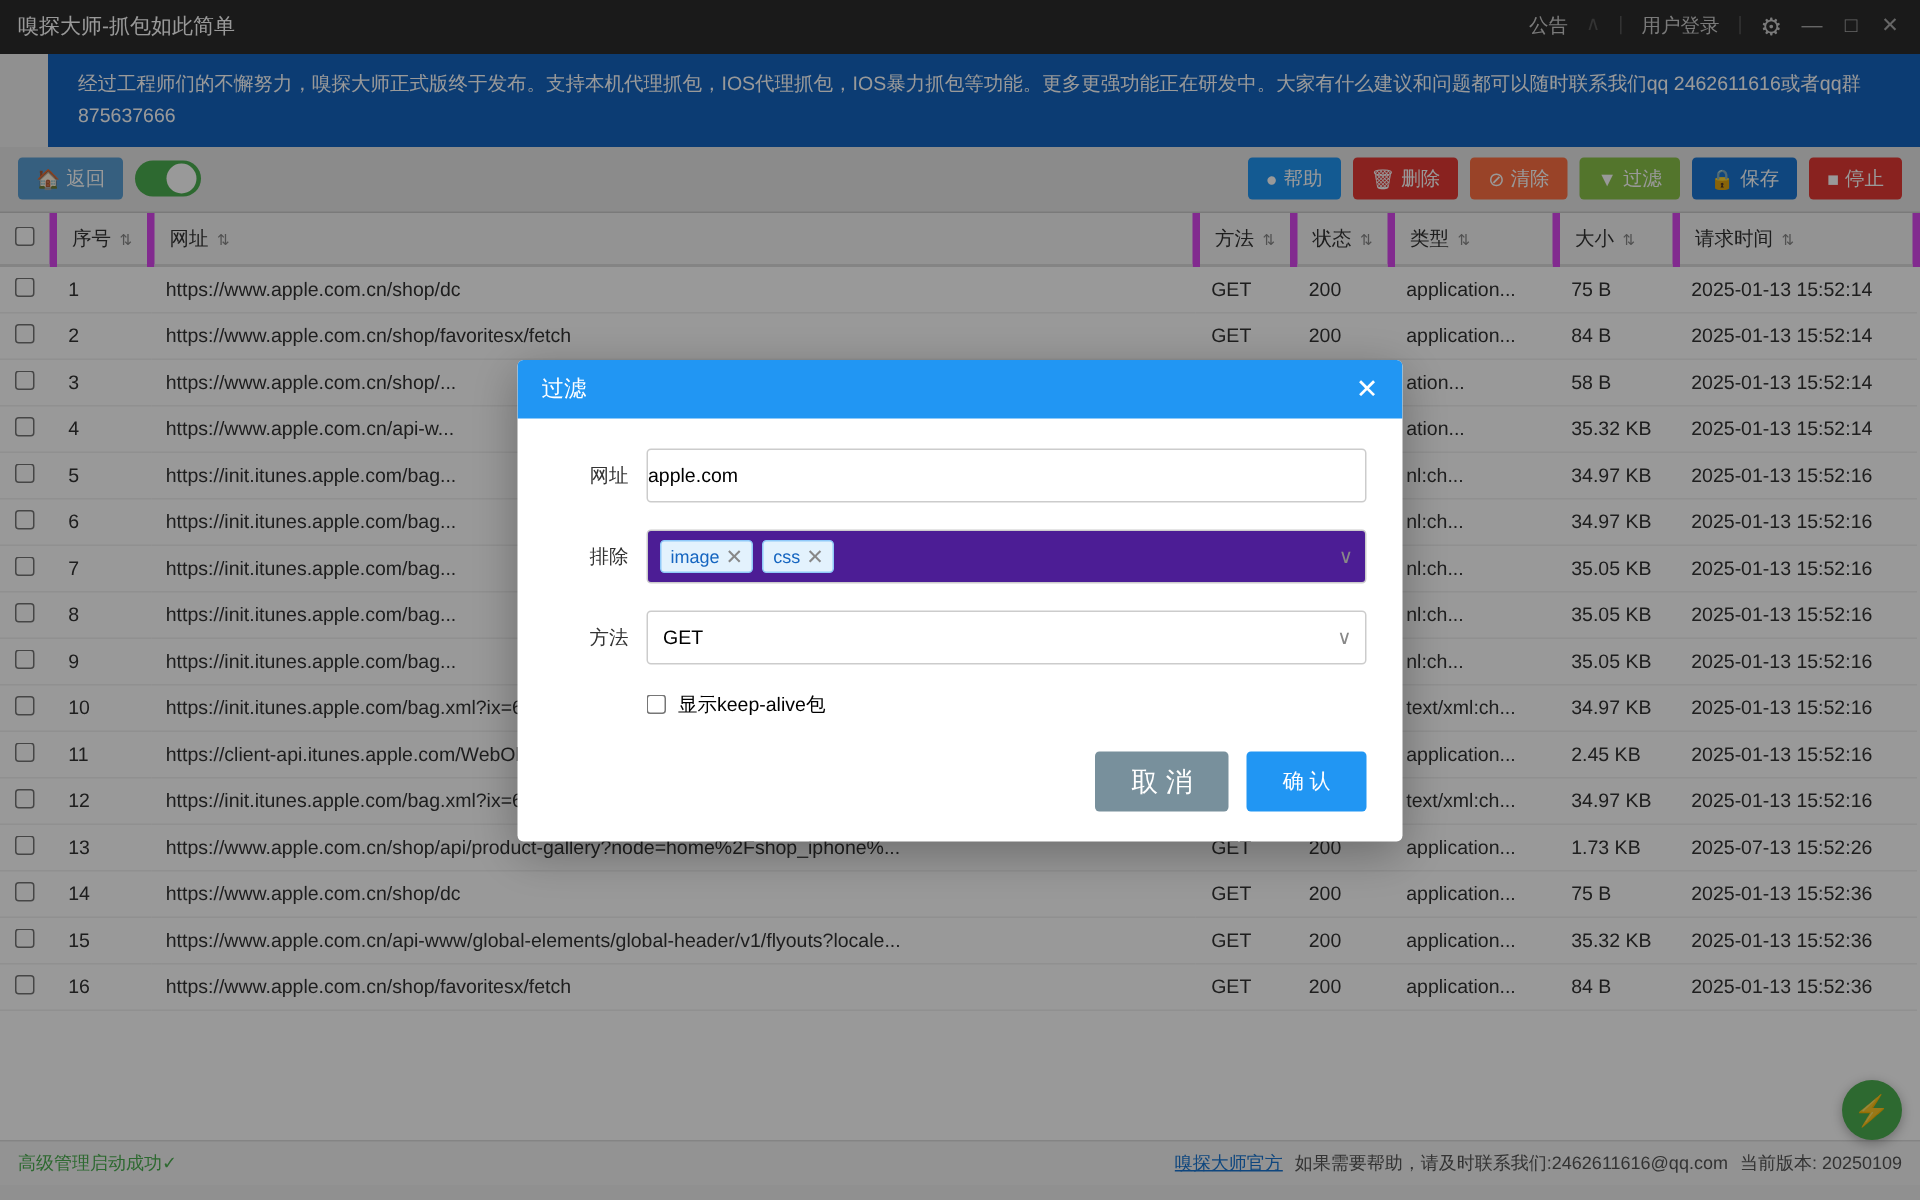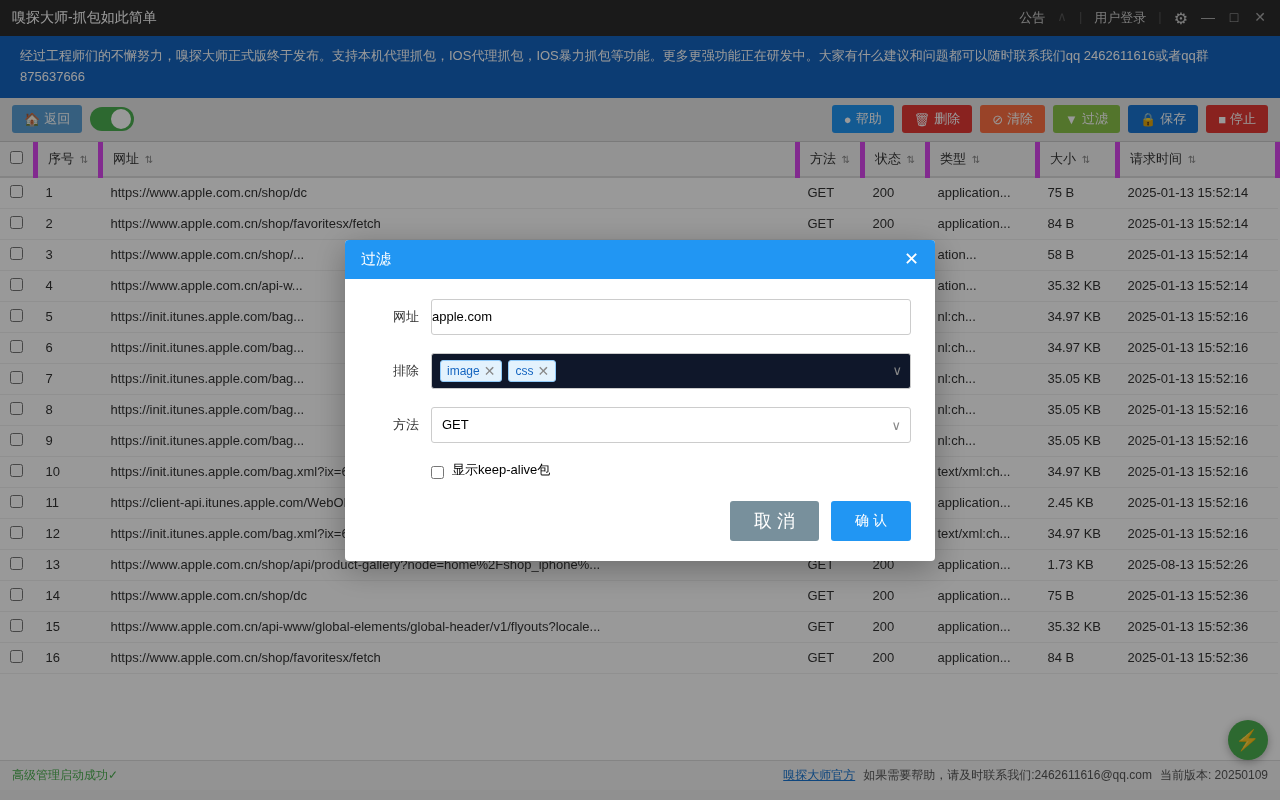--- a/index.html
+++ b/index.html
@@ -22,20 +22,21 @@
     .title-bar-controls { display: flex; gap: 10px; }
     .title-ctrl { width: 16px; height: 16px; display: flex; align-items: center; justify-content: center; cursor: pointer; color: #aaa; font-size: 14px; }
 
     
     .announcement {
       background: #1565c0;
       color: #fff;
       padding: 10px 20px;
       font-size: 13px;
       line-height: 1.6;
+      margin-left: 32px;
     }
 
     
     .toolbar {
       background: #e8e8e8;
       height: 44px;
       display: flex;
       align-items: center;
       padding: 0 12px;
       gap: 8px;
@@ -164,21 +165,21 @@
     }
     .tags-container {
       flex: 1;
       height: 36px;
       border: 1px solid #ccc;
       border-radius: 3px;
       display: flex;
       align-items: center;
       padding: 0 8px;
       gap: 6px;
-      background: #0f172a;
+      background: #4c1d95;
       position: relative;
       text-align: center;
     }
     .tag {
       display: flex;
       align-items: center;
       background: #e3f2fd;
       border: 1px solid #90caf9;
       border-radius: 3px;
       padding: 2px 6px;
@@ -208,21 +209,21 @@
     .select-arrow {
       position: absolute;
       right: 10px;
       top: 50%;
       transform: translateY(-50%);
       color: #888;
       pointer-events: none;
     }
     .checkbox-row {
       display: flex;
-      align-items: flex-end;
+      align-items: center;
       gap: 8px;
       margin-bottom: 2px;
       padding-left: 62px;
     }
     .dialog-footer {
       display: flex;
       justify-content: flex-end;
       gap: 12px;
       padding: 0 24px 20px;
     }
@@ -463,21 +464,21 @@
     <td class="col-time">2025-01-13 15:52:16</td>
   </tr>
         <tr>
     <td class="col-check"><input type="checkbox" style=""></td>
     <td class="col-seq">13</td>
     <td class="col-url" style="max-width:360px; overflow:hidden; text-overflow:ellipsis;">https://www.apple.com.cn/shop/api/product-gallery?node=home%2Fshop_iphone%...</td>
     <td class="col-method">GET</td>
     <td class="col-status">200</td>
     <td class="col-type">application...</td>
     <td class="col-size">1.73 KB</td>
-    <td class="col-time">2025-08-13 15:52:26</td>
+    <td class="col-time">2025-07-13 15:52:26</td>
   </tr>
         <tr>
     <td class="col-check"><input type="checkbox" style=""></td>
     <td class="col-seq">14</td>
     <td class="col-url" style="max-width:360px; overflow:hidden; text-overflow:ellipsis;">https://www.apple.com.cn/shop/dc</td>
     <td class="col-method">GET</td>
     <td class="col-status">200</td>
     <td class="col-type">application...</td>
     <td class="col-size">75 B</td>
     <td class="col-time">2025-01-13 15:52:36</td>

